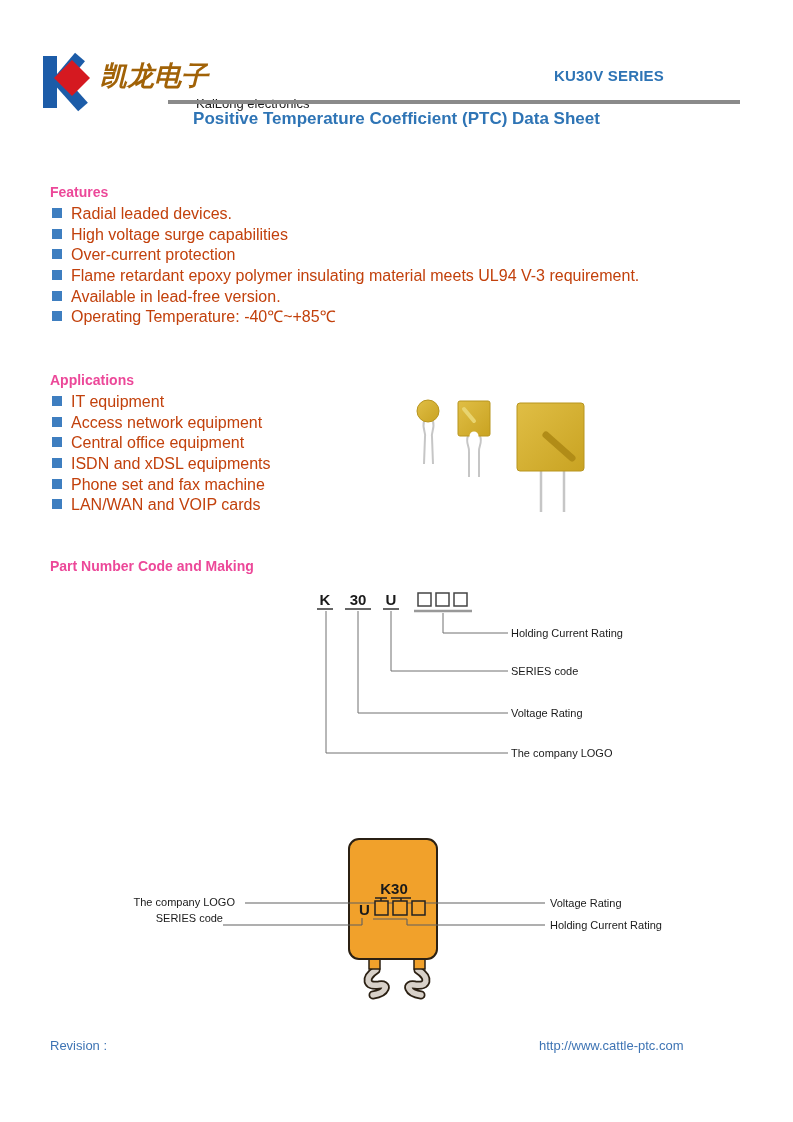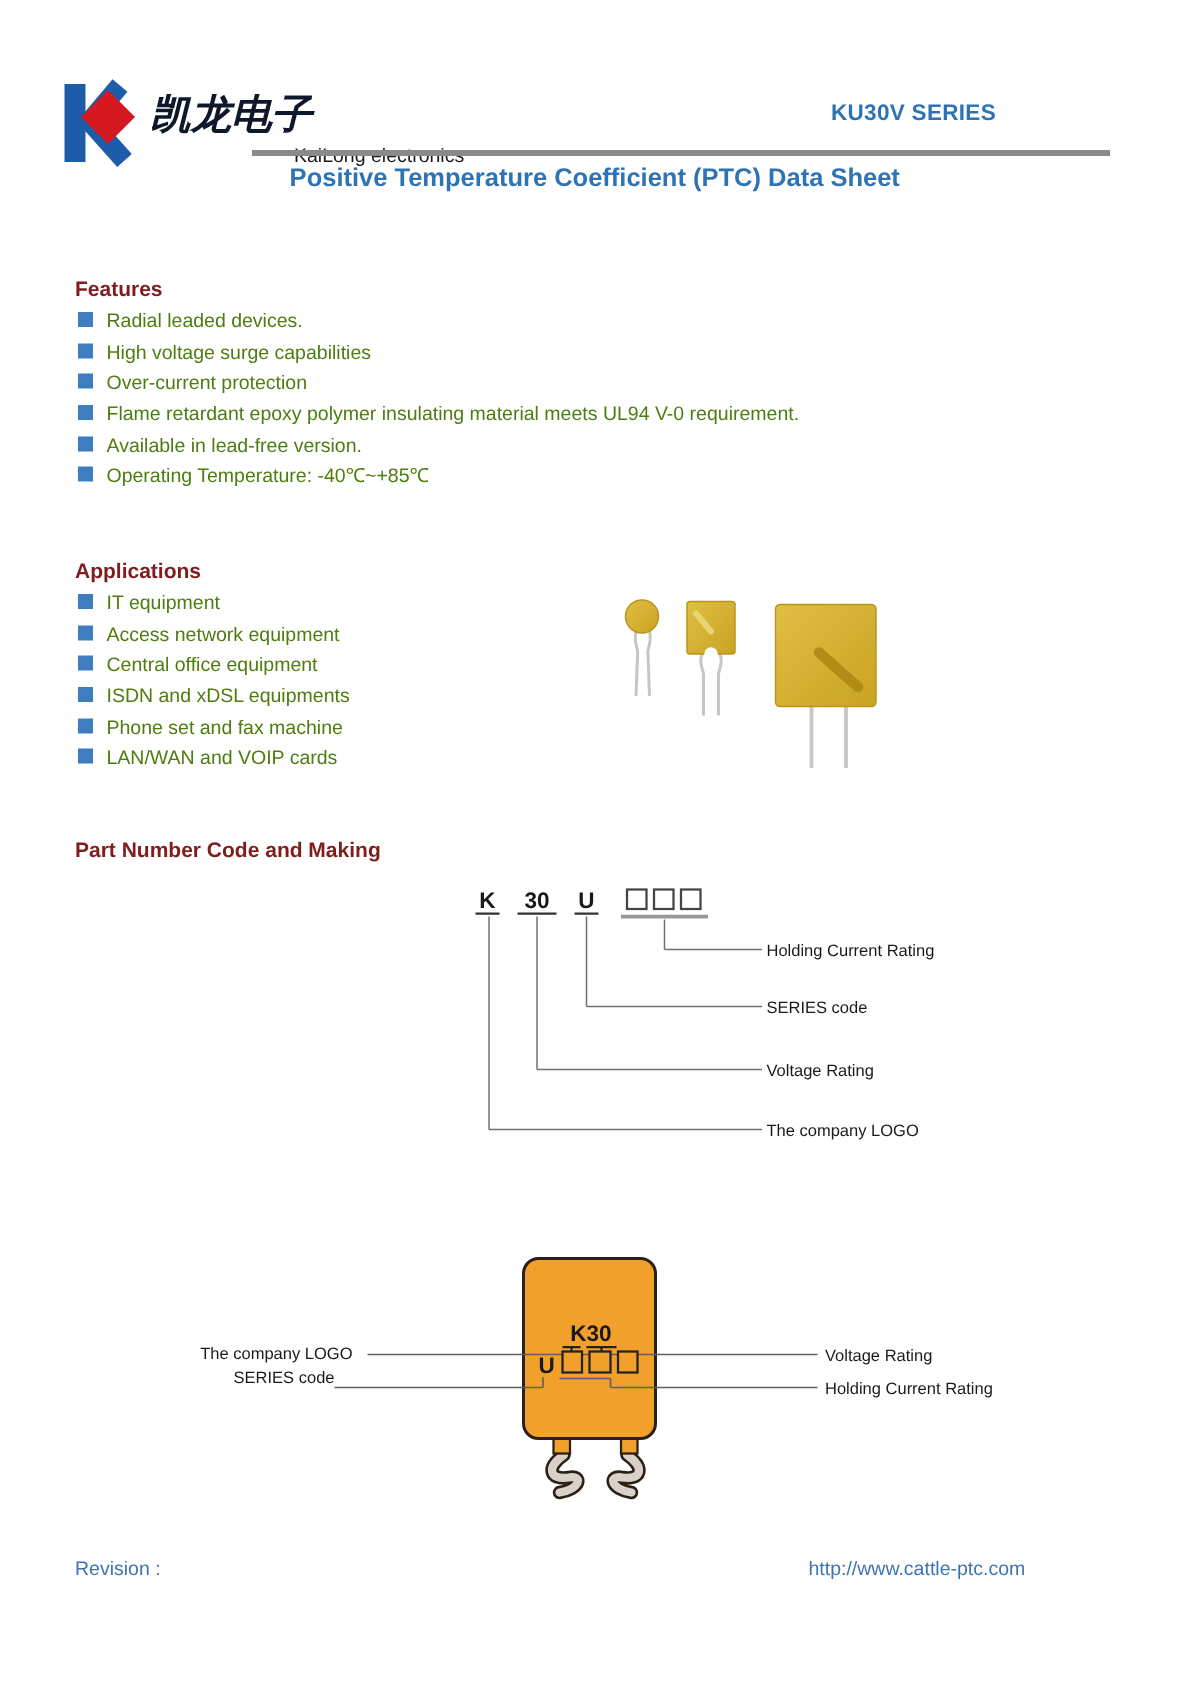--- a/index.html
+++ b/index.html
@@ -6,36 +6,36 @@
   html,body { background:#fff; }
   .page {
     position:relative; width:793px; height:1122px; margin:0 auto;
     background:#ffffff; overflow:hidden;
     font-family:"Liberation Sans", sans-serif; color:#262626;
   }
   .abs { position:absolute; }
 
   
   .brand-cn { left:100px; top:58px; font-size:27px; font-weight:bold; font-style:italic;
-              color:#0f172a; letter-spacing:0px; font-family:"DejaVu Sans", sans-serif; }
+              color:#a16207; letter-spacing:0px; font-family:"DejaVu Sans", sans-serif; }
   .brand-en { left:196px; top:96px; font-size:13px; color:#1a1a1a; }
   .series   { left:480px; top:67px; width:258px; text-align:center;
               font-size:15px; font-weight:bold; color:#2E74B5; letter-spacing:.2px; }
   .rule     { left:168px; top:100px; width:572px; height:4px; background:#8a8a8a; }
   .doc-title{ left:0; top:109px; width:793px; text-align:center;
               font-size:17px; font-weight:bold; color:#2E74B5; }
 
   
-  .sec-h { font-size:14px; font-weight:bold; color:#7f1d1d; }
+  .sec-h { font-size:14px; font-weight:bold; color:#ec4899; }
 
   
   .blist { list-style:none; }
   .blist li { display:flex; align-items:flex-start; height:20.7px; }
   .bullet { width:10px; height:10px; background:#3E7EC0; margin:4px 9px 0 2px; flex:0 0 10px; }
-  .blist li span { font-size:13px; line-height:19px; color:#4d7c0f; white-space:nowrap; }
+  .blist li span { font-size:16px; line-height:19px; color:#c2410c; white-space:nowrap; }
 
   
   .footer-rev { left:50px; top:1038px; font-size:13px; color:#3E74B4; }
   .footer-url { left:539px; top:1038px; font-size:13px; color:#3E74B4; text-decoration:none; }
 
   svg text { font-family:"Liberation Sans", sans-serif; }
   .dlabel { font-size:11px; fill:#1a1a1a; }
   .codetxt { font-size:15px; font-weight:600; fill:#1a1a1a; }
 </style>
 </head>
@@ -64,21 +64,21 @@
     <li>
         <i class="bullet"></i>
         <span>High voltage surge capabilities</span>
       </li>
     <li>
         <i class="bullet"></i>
         <span>Over-current protection</span>
       </li>
     <li>
         <i class="bullet"></i>
-        <span>Flame retardant epoxy polymer insulating material meets UL94 V-0 requirement.</span>
+        <span>Flame retardant epoxy polymer insulating material meets UL94 V-3 requirement.</span>
       </li>
     <li>
         <i class="bullet"></i>
         <span>Available in lead-free version.</span>
       </li>
     <li>
         <i class="bullet"></i>
         <span>Operating Temperature: -40℃~+85℃</span>
       </li>
   </ul>

